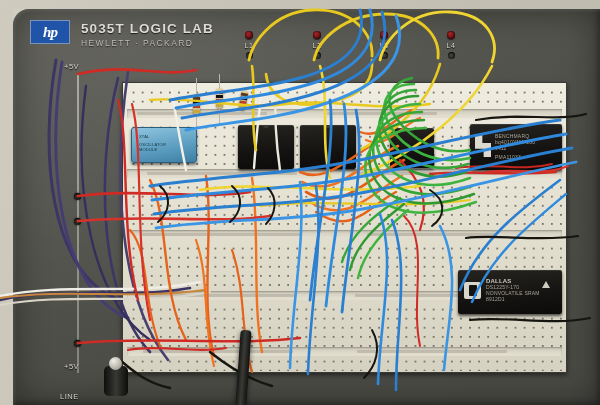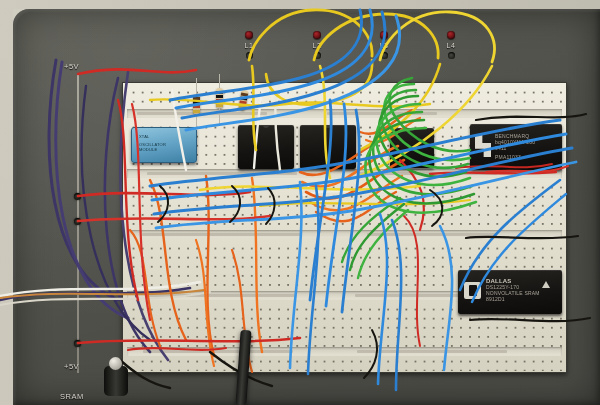--- a/index.html
+++ b/index.html
@@ -112,20 +112,29 @@
 </style>
 </head>
 <body>
 
 <div id="stage">
 
   <div id="panel">
     <div class="panel-sheen"></div>
   </div>
 
+  <div id="brand">
+    <div id="hp-logo">
+      <span class="hp">hp</span>
+    </div>
+    <div id="titles">
+      <div id="model">5035T LOGIC LAB</div>
+      <div id="maker">HEWLETT · PACKARD</div>
+    </div>
+  </div>
 
   <div class="lamp-grp" style="left:238px;top:31px;width:22px;">
     <div class="led"></div>
     <div class="lamp-lbl">L1</div>
     <div class="jack"></div>
   </div>
   <div class="lamp-grp" style="left:306px;top:31px;width:22px;">
     <div class="led"></div>
     <div class="lamp-lbl">L2</div>
     <div class="jack"></div>
@@ -140,21 +149,21 @@
     <div class="lamp-lbl">L4</div>
     <div class="jack"></div>
   </div>
 
   <div id="rail"></div>
   <div class="rail-lbl" style="left:64px;top:62px;">+5V</div>
   <div class="post" style="top:193px;"></div>
   <div class="post" style="top:218px;"></div>
   <div class="post" style="top:340px;"></div>
   <div class="rail-lbl" style="left:64px;top:362px;">+5V</div>
-  <div class="rail-lbl" style="left:60px;top:392px;">SRAM</div>
+  <div class="rail-lbl" style="left:60px;top:392px;">LINE</div>
 
   <div id="bb">
     <div class="holes" style="top:3px;height:20px;"></div>
     <div class="channel" style="top:26px;">
       <div class="chan-slot" style="left:10px;top:3px;width:130px;"></div>
       <div class="chan-slot" style="left:200px;top:3px;width:110px;"></div>
     </div>
     <div class="holes" style="top:38px;height:46px;"></div>
     <div class="channel" style="top:86px;">
       <div class="chan-slot" style="left:20px;top:3px;width:150px;"></div>

